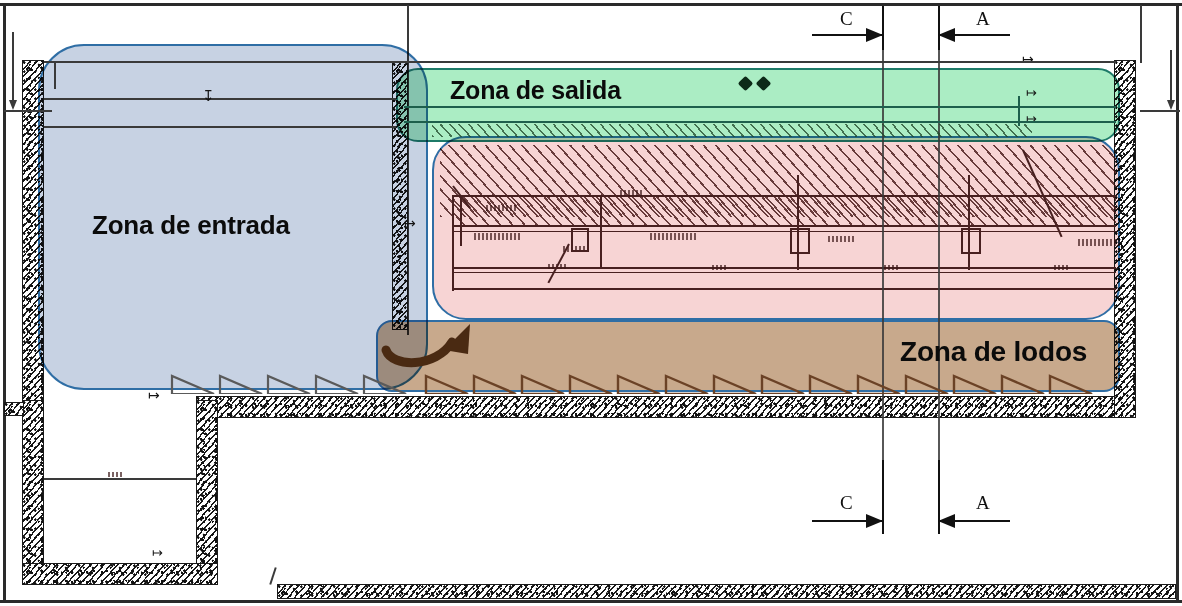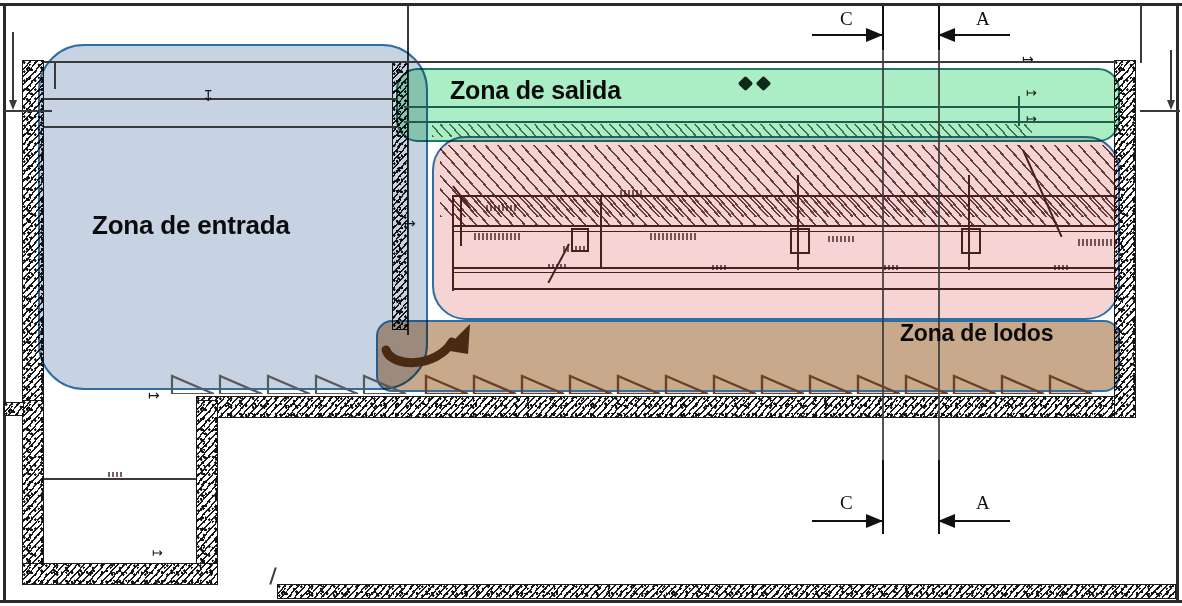--- a/index.html
+++ b/index.html
@@ -206,21 +206,21 @@
   <div class="glyph" style="left:202px;top:88px;font-size:15px;z-index:39;">↧</div>
   <div class="zone-label" style="left:92px;top:210px;font-size:26px;">Zona de entrada</div>
   <div class="glyph" style="left:404px;top:216px;font-size:14px;z-index:39;">↦</div>
   <div class="glyph" style="left:148px;top:388px;font-size:14px;z-index:39;">↦</div>
 
   <div class="cad-line-k" style="left:44px;top:61px;width:1072px;height:2px;"></div>
   <div class="cad-line-k" style="left:54px;top:61px;width:2px;height:28px;"></div>
 
   <div class="zone zone-lodos" style="left:376px;top:320px;width:744px;height:72px;
               background:#c8a98c;"></div>
-  <div class="zone-label" style="left:900px;top:320px;font-size:23px;">Zona de lodos</div>
+  <div class="zone-label" style="left:900px;top:336px;font-size:28px;">Zona de lodos</div>
 
   <svg class="curved-arrow" style="left:378px;top:316px;" width="110" height="56" viewBox="0 0 110 56">
     <path d="M8,34 C14,52 58,52 74,26" stroke="#4a2a12" stroke-width="9" fill="none" stroke-linecap="round"></path>
     <polygon points="66,34 92,8 90,38" fill="#4a2a12"></polygon>
   </svg>
 
   <div style="position:absolute;left:424px;top:372px;width:700px;height:22px;z-index:44;">
     <svg width="700" height="22" viewBox="0 0 700 22">
       <g stroke="#6b4226" stroke-width="2.4" fill="none">
         <path d="M2,22 L2,4 L44,22 Z"></path>

